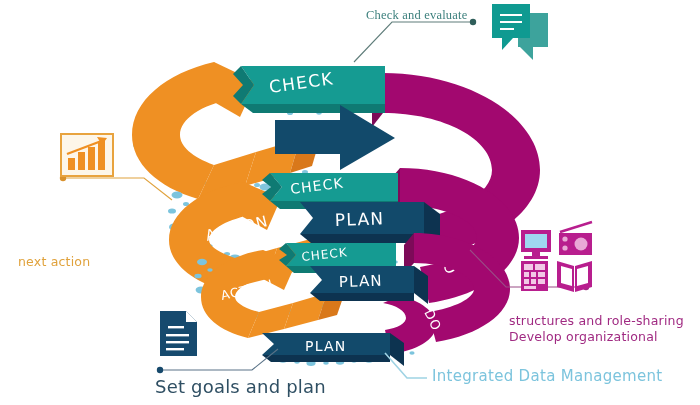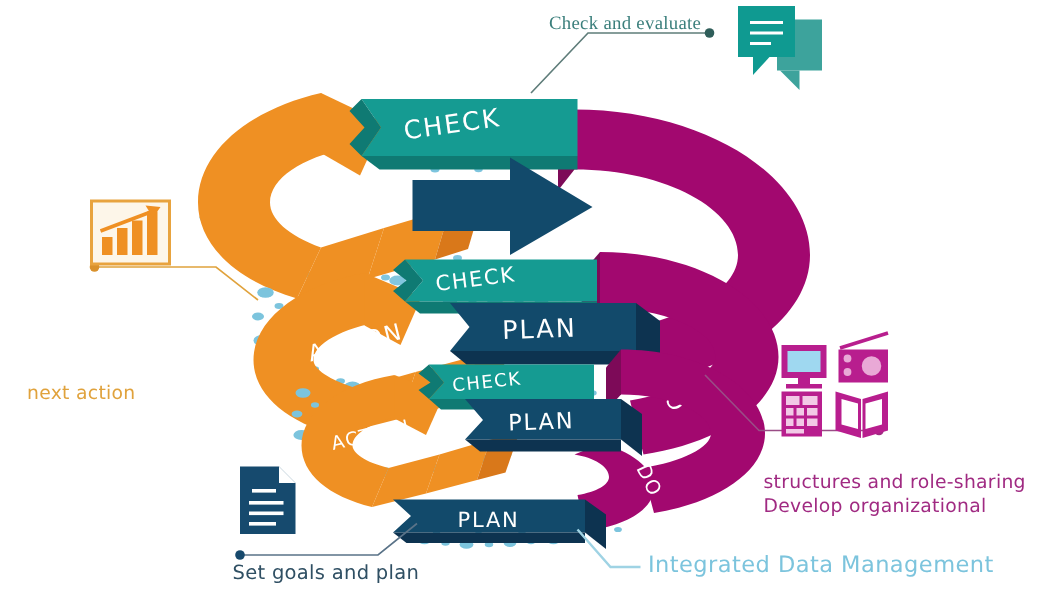--- a/index.html
+++ b/index.html
@@ -30,21 +30,21 @@
     font-size: 12.5px;
     letter-spacing: .2px;
   }
   .lbl-improve {
     color: #e0a23c;
     font-size: 12.5px;
     letter-spacing: .2px;
   }
   .lbl-setgoals {
     color: #2f4f63;
-    font-size: 13px;
+    font-size: 18px;
     letter-spacing: .2px;
   }
   .lbl-develop {
     color: #a02a82;
     font-size: 12.5px;
     letter-spacing: .2px;
   }
   .lbl-idm {
     color: #7cc4dd;
     font-size: 15px;

